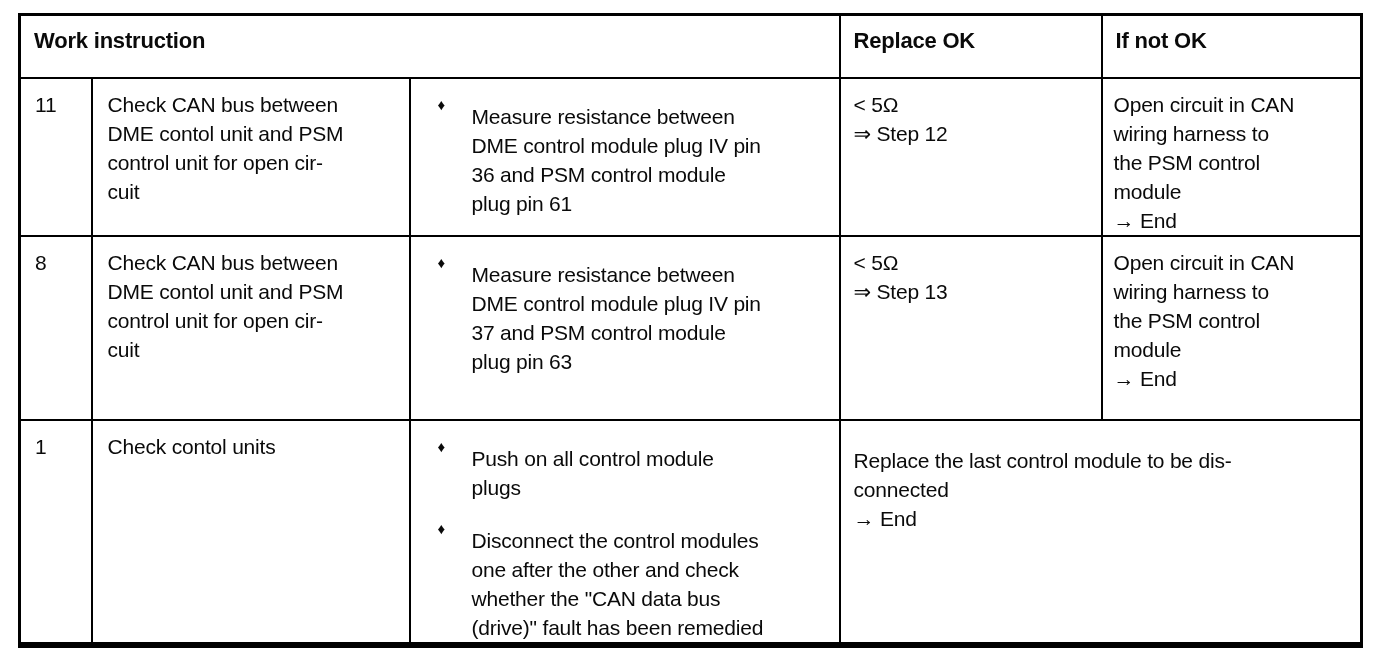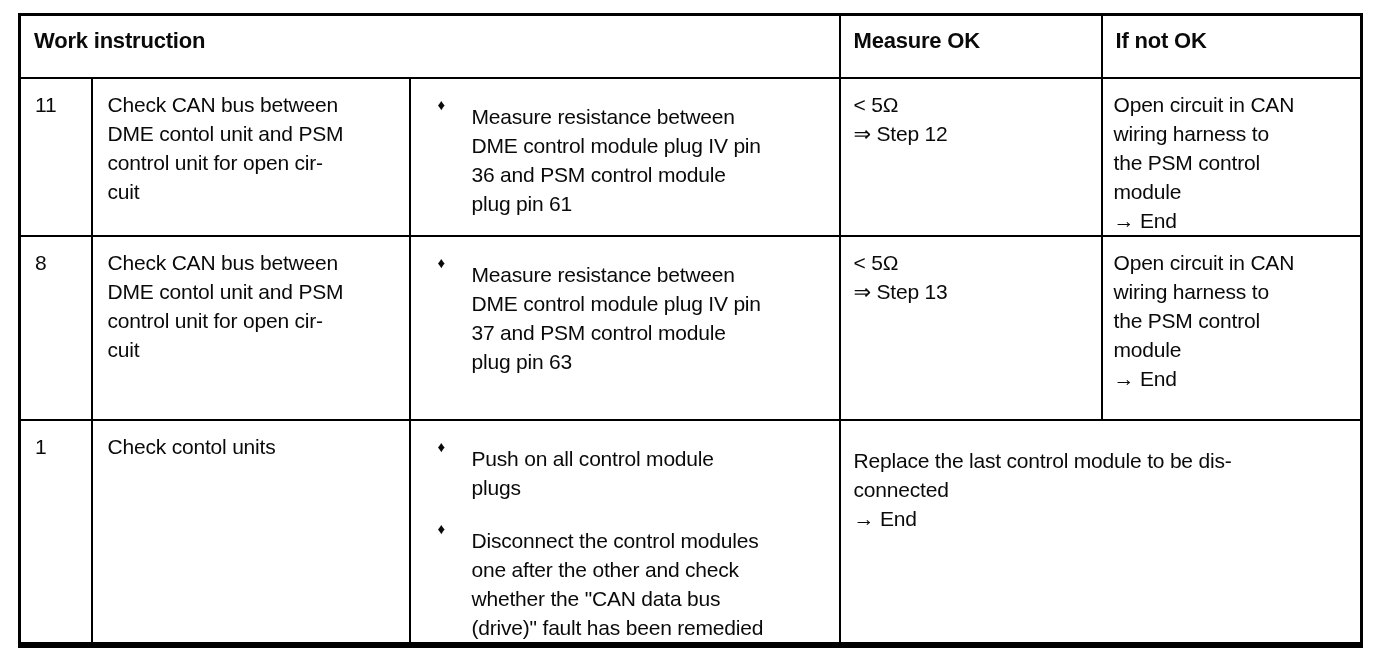--- a/index.html
+++ b/index.html
@@ -89,21 +89,21 @@
       <col class="c-step">
         <col class="c-check">
         <col class="c-instr">
         <col class="c-disp">
         <col class="c-notok">
     </colgroup>
 
     <tbody>
         <tr class="hdr">
       <th colspan="3">Work instruction</th>
-      <th>Measure OK</th>
+      <th>Replace OK</th>
       <th>If not OK</th>
     </tr>
 
     <tr class="row-11">
       <td class="step">11</td>
       <td class="check">Check CAN bus between
 DME contol unit and PSM
 control unit for open cir-
 cuit</td>
       <td class="instr">

